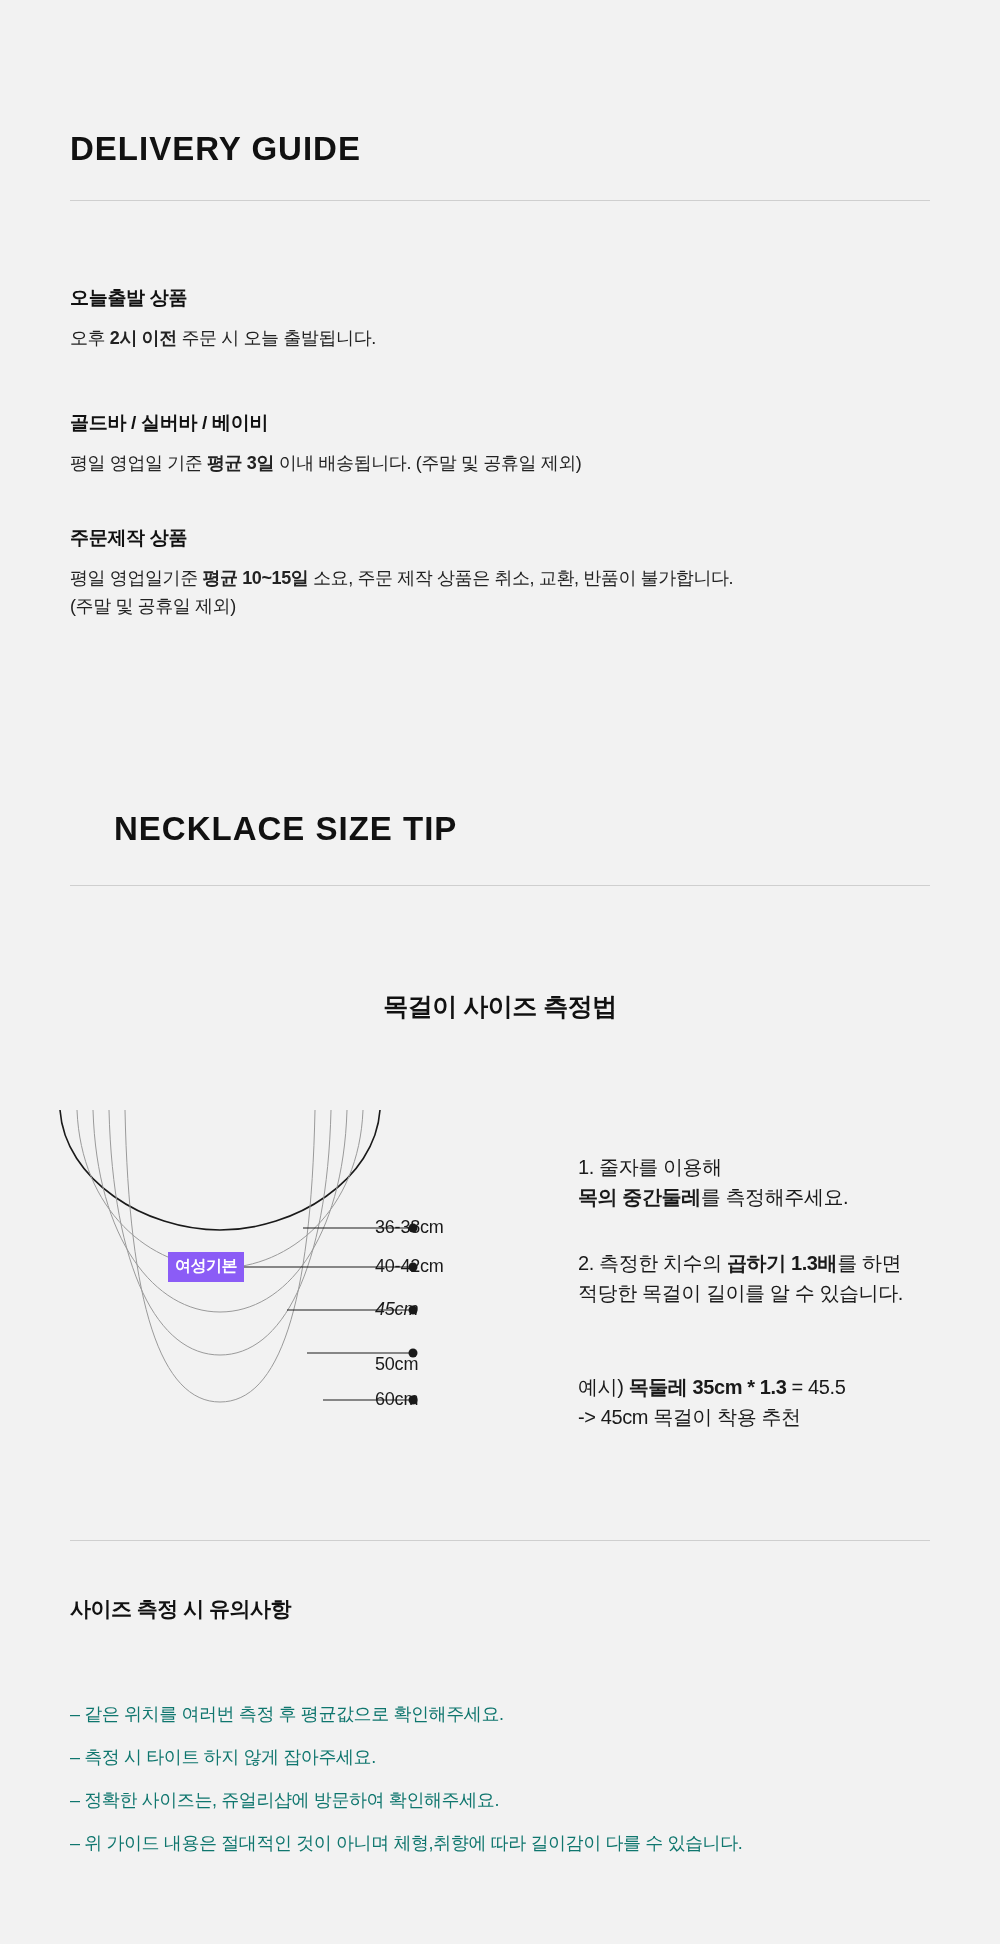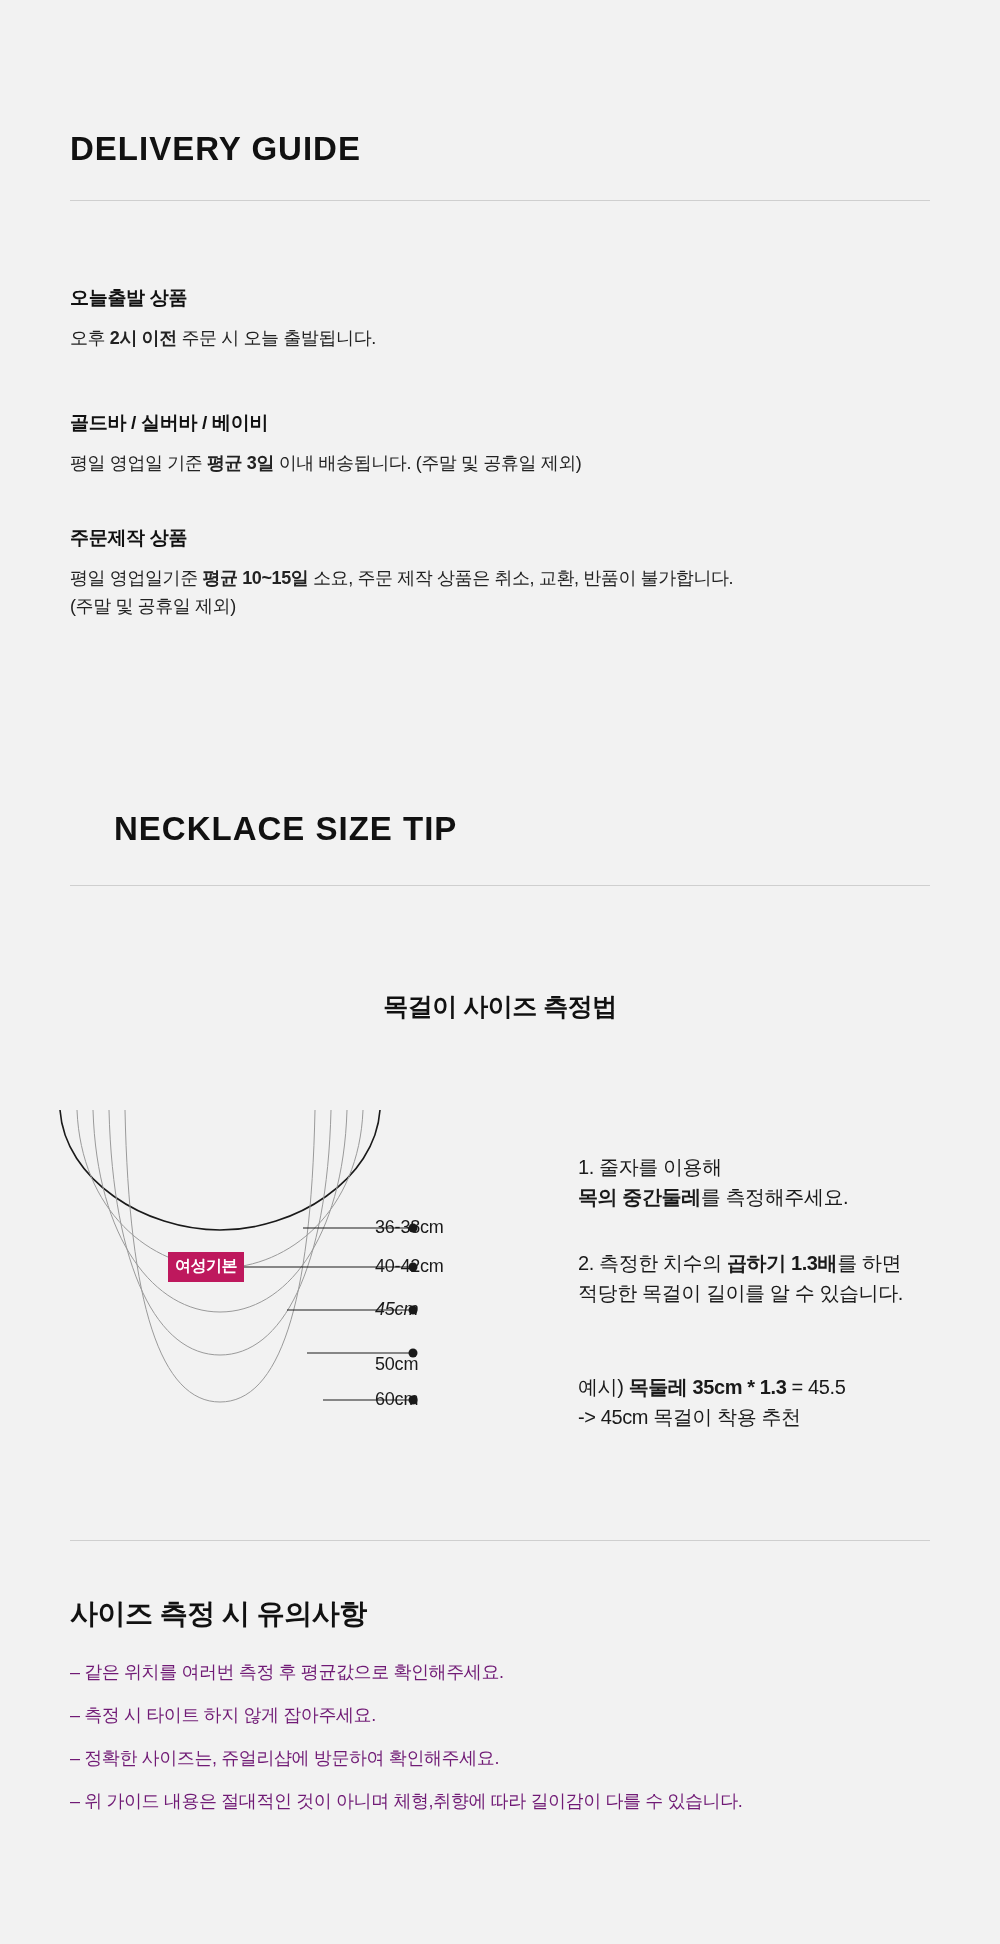--- a/index.html
+++ b/index.html
@@ -75,21 +75,21 @@
     position: absolute;
     left: 55px;
     top: 1110px;
     width: 900px;
     height: 330px;
   }
   .diagram svg { display: block; }
 
   .badge {
     position: absolute;
-    background: #be185d;
+    background: #8b5cf6;
     color: #fff;
     font-size: 16px;
     font-weight: bold;
     padding: 4px 7px 5px 7px;
     letter-spacing: -0.5px;
     white-space: nowrap;
   }
 
   .len-label {
     position: absolute;
@@ -106,32 +106,33 @@
     line-height: 1.5;
     letter-spacing: -0.4px;
     white-space: pre-line;
   }
   .tip-text b { font-weight: bold; }
 
   
   .notes-title {
     position: absolute;
     left: 70px;
-    font-size: 28px;
+    font-size: 21px;
     font-weight: bold;
     color: #111;
     letter-spacing: -0.5px;
     text-align: center;
   }
   .note-item {
     position: absolute;
     left: 70px;
     font-size: 18px;
-    color: #701a75;
+    color: #0f766e;
     letter-spacing: -0.4px;
+    margin-top: 42px;
   }
 </style>
 </head>
 <body>
 
 <div class="page">
 
   <div class="section-title" style="left:70px; top:130px;">DELIVERY GUIDE</div>
   <div class="rule" style="top:200px;"></div>
 

